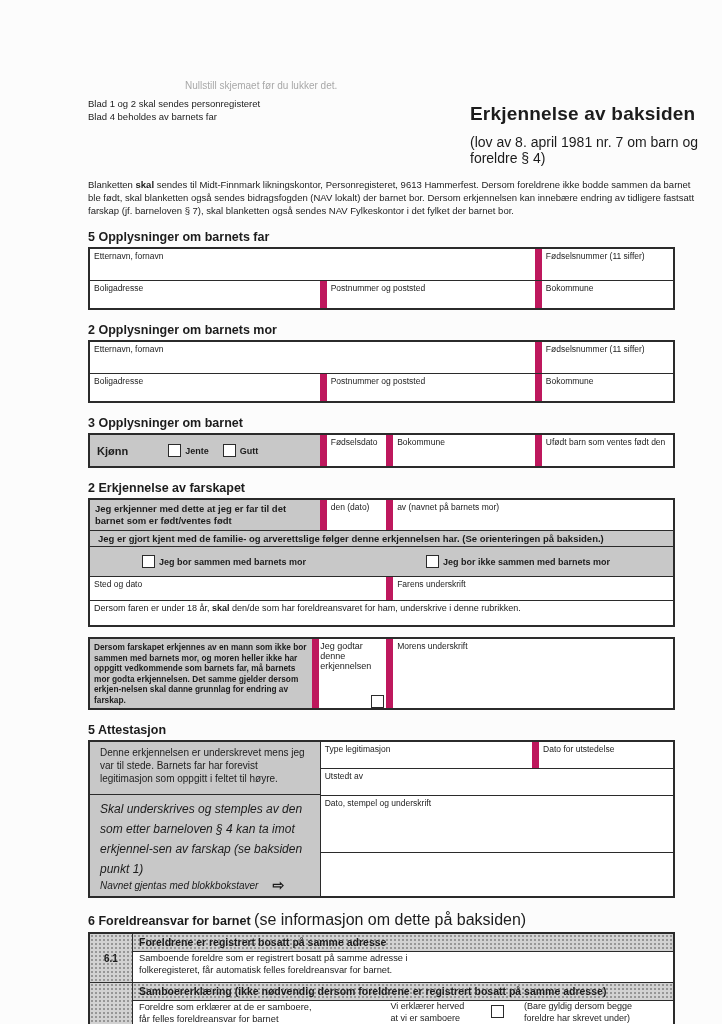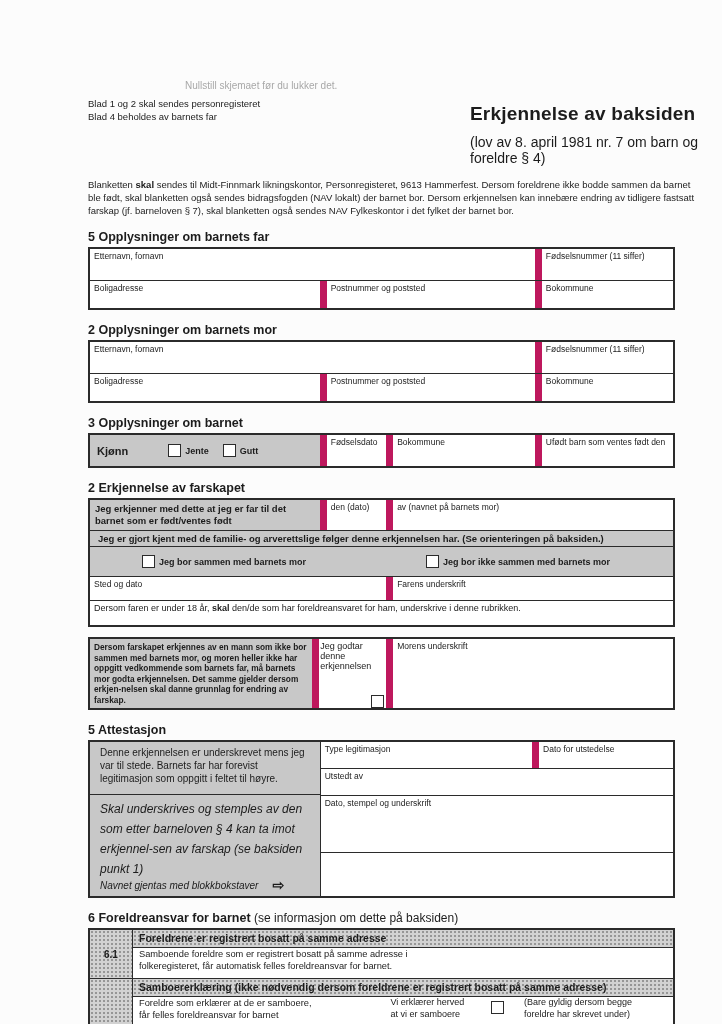--- a/index.html
+++ b/index.html
@@ -12,21 +12,21 @@
 
   .top-row { display:flex; }
   .blad { font-size:9.5px; line-height:13px; width:382px; }
   .title-block { width:232px; padding-top:6px; }
   .form-title { font-size:19px; font-weight:bold; letter-spacing:0.2px; }
   .law-ref { font-size:14px; margin-top:9px; }
 
   .intro { font-size:9.5px; line-height:13px; margin-top:12px; width:614px; }
 
   h2.sec { font-size:12.5px; font-weight:bold; margin-top:13px; margin-bottom:3px; }
-  h2.sec .sec-note { font-size:12px; font-weight:normal; }
+  h2.sec .sec-note { font-size:16px; font-weight:normal; }
 
   .tbl { width:587px; border:2px solid #2b2b2b; background:#fff; }
   .row { display:flex; border-top:1px solid #2b2b2b; align-items:stretch; }
   .row:first-child { border-top:none; }
   .cell { border-left:7px solid #be185d; padding:2px 4px; position:relative; }
   .cell:first-child { border-left:none; }
   .lbl { font-size:8.5px; color:#222; display:block; }
   .shade { background:#c8c8c8; }
   .dots { background-color:#d2d2d2;
           background-image:radial-gradient(#969696 0.8px, rgba(0,0,0,0) 1.1px);

